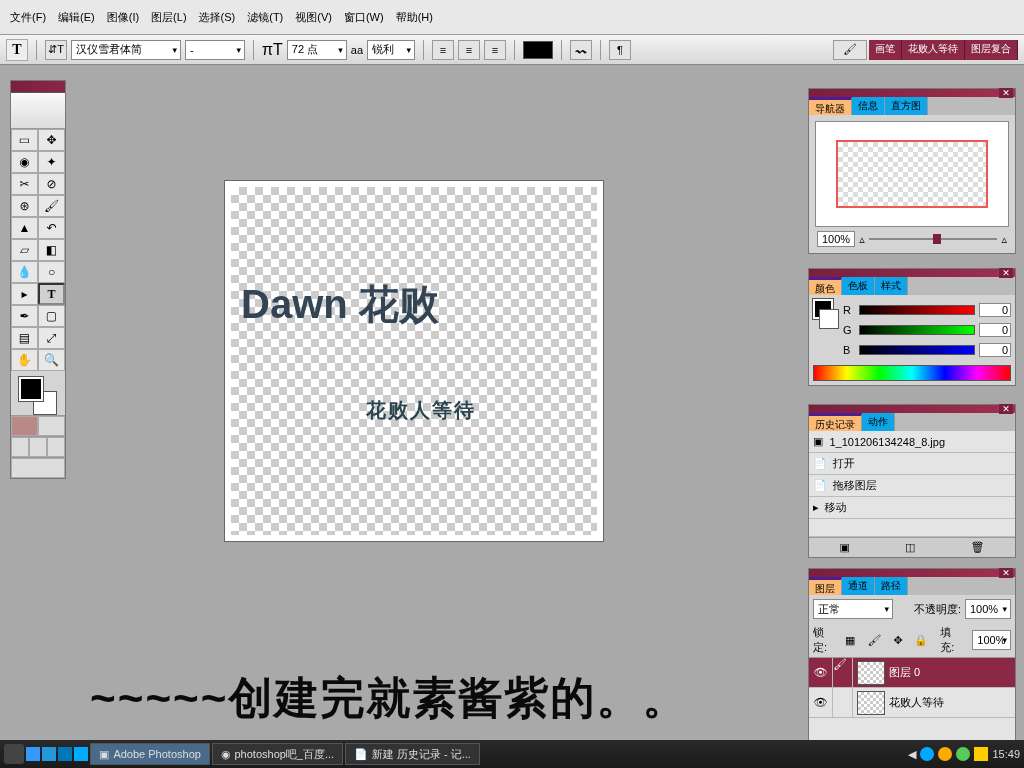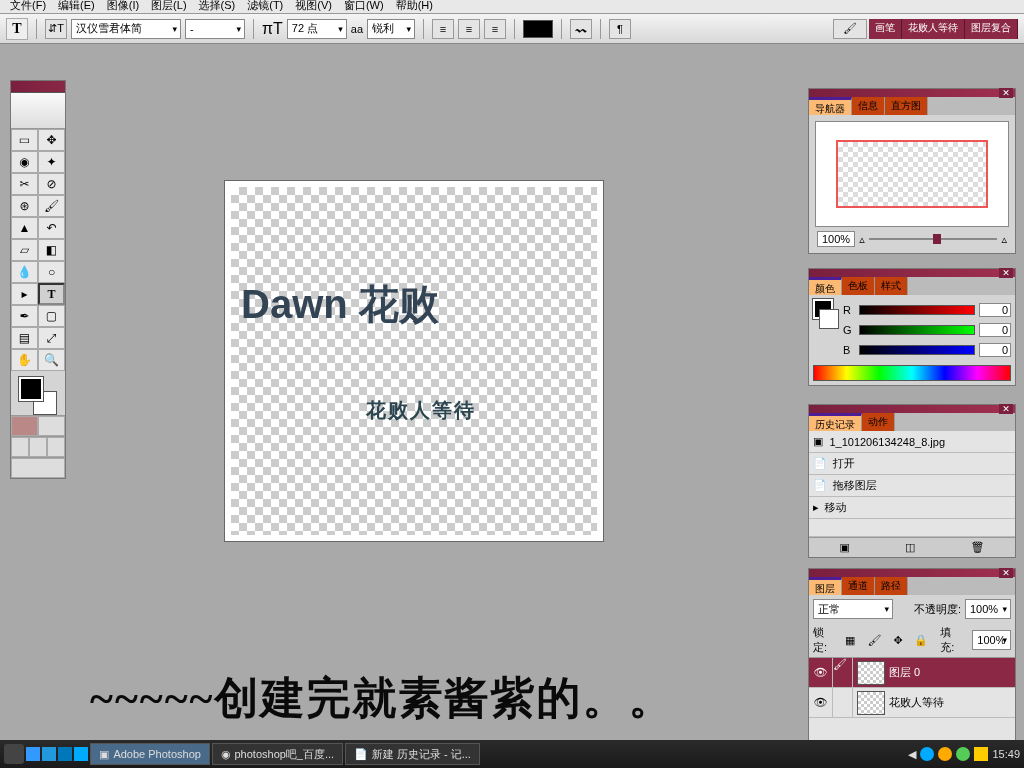--- a/index.html
+++ b/index.html
@@ -1,17 +1,17 @@
 <!DOCTYPE html>
 <html><head>
 <meta charset="utf-8">
 <style>
 *{margin:0;padding:0;box-sizing:border-box;font-family:"Microsoft YaHei",sans-serif;font-size:11px}
 body{width:1024px;height:768px;background:#a9a9a9;overflow:hidden;position:relative}
-.menubar{height:14px;background:#e8e8e8;display:flex;align-items:flex-end;padding:0 4px;border-bottom:1px solid #999}
+.menubar{height:35px;background:#e8e8e8;display:flex;align-items:center;padding:0 4px;border-bottom:1px solid #999}
 .menubar span{padding:0 6px;cursor:pointer}
 .optbar{height:30px;background:linear-gradient(#f4f4f4,#d8d8d8);display:flex;align-items:center;padding:0 6px;border-bottom:1px solid #888;gap:4px}
 .tool-t{width:22px;height:22px;border:1px solid #aaa;background:#eee;display:flex;align-items:center;justify-content:center;font-family:serif;font-weight:bold;font-size:14px}
 .sep{width:1px;height:20px;background:#999;margin:0 4px}
 .combo{height:20px;border:1px solid #888;background:#fff;display:flex;align-items:center;padding:0 4px;position:relative}
 .combo::after{content:"▾";position:absolute;right:3px;font-size:9px}
 .swatch{width:30px;height:18px;border:1px solid #555}
 .btn{width:22px;height:20px;border:1px solid #999;background:#e4e4e4;display:flex;align-items:center;justify-content:center}
 .rightbtns{margin-left:auto;display:flex;gap:2px}
 .tab{background:#8a2846;color:#fff;padding:2px 6px;font-size:10px;border-right:1px solid #5a1530}
@@ -27,42 +27,42 @@
 .modes{display:flex;border-top:1px solid #999}
 .modes>div{flex:1;height:20px;border:1px solid #aaa;background:#ddd}
 .canvas{position:absolute;left:224px;top:180px;width:380px;height:362px;background:#fff;border:1px solid #666}
 .checker{position:absolute;inset:6px;background-image:repeating-conic-gradient(#ccc 0 25%,#fff 0 50%);background-size:16px 16px}
 .txt1{position:absolute;left:10px;top:90px;width:360px;height:54px;font-size:40px;font-weight:bold;color:#345;font-family:Arial}
 .txt2{position:absolute;left:135px;top:210px;font-size:20px;font-weight:bold;color:#2a4550;letter-spacing:2px}
 .panel{position:absolute;right:8px;background:#d4d4d4;border:1px solid #777;width:208px}
 .phdr{height:8px;background:linear-gradient(90deg,#7a1f3e,#a03050)}
 .pclose{position:absolute;right:2px;top:-1px;width:14px;height:10px;background:#7a1f3e;color:#fff;text-align:center;font-size:9px;line-height:10px}
 .ptabs{display:flex;background:#bbb;height:18px}
-.ptab{padding:2px 6px;background:#c2410c;font-size:10px;border-right:1px solid #999}
+.ptab{padding:2px 6px;background:#0ea5e9;font-size:10px;border-right:1px solid #999}
 .ptab.act{background:#fdba74;border-top:3px solid #4c1d95}
 .pbody{background:#d4d4d4;padding:4px}
 .nav-thumb{height:106px;background:#fff;border:1px solid #888;position:relative;margin:2px}
 .nav-check{position:absolute;inset:18px 20px;background-image:repeating-conic-gradient(#ddd 0 25%,#fff 0 50%);background-size:10px 10px;border:2px solid #e55}
 .nav-ctrl{display:flex;align-items:center;gap:4px;padding:2px 4px;height:20px}
 .slider-track{flex:1;height:2px;background:#888;position:relative}
 .slider-thumb{position:absolute;left:50%;top:-4px;width:8px;height:10px;background:#7a1f3e}
 .color-row{display:flex;align-items:center;gap:4px;height:18px;margin:2px 0}
 .color-row span{width:12px}
 .grad{flex:1;height:10px;border:1px solid #555}
 .num{width:32px;height:14px;border:1px solid #888;background:#fff;text-align:right;padding-right:2px}
 .spectrum{height:16px;background:linear-gradient(90deg,red,yellow,lime,cyan,blue,magenta,red);border:1px solid #555;margin-top:4px}
 .hist-row{display:flex;align-items:center;height:22px;border-bottom:1px solid #bbb;padding:0 4px;gap:6px;background:#e4e4e4}
 .layer-top{display:flex;gap:4px;padding:4px;align-items:center}
 .layer-lock{display:flex;gap:12px;padding:2px 4px;align-items:center;border-bottom:1px solid #999;font-size:10px}
 .layer-row{display:flex;align-items:center;height:30px;border-bottom:1px solid #bbb;background:#e4e4e4}
 .layer-row.act{background:#8a2846;color:#fff}
 .eye{width:24px;height:30px;border-right:1px solid #bbb;display:flex;align-items:center;justify-content:center}
 .lthumb{width:28px;height:24px;background:#fff;border:1px solid #555;margin:0 4px;background-image:repeating-conic-gradient(#ccc 0 25%,#fff 0 50%);background-size:6px 6px}
 .layer-btm{display:flex;justify-content:space-around;padding:3px;border-top:1px solid #999;background:#ccc}
-.brush{position:absolute;left:90px;bottom:40px;font-size:44px;font-family:Liberation Serif, serif;font-weight:bold;color:#0a0a0a;letter-spacing:2px}
+.brush{position:absolute;left:90px;bottom:40px;font-size:44px;font-family:Liberation Sans, sans-serif;font-weight:bold;color:#0a0a0a;letter-spacing:2px}
 .taskbar{position:absolute;bottom:0;left:0;right:0;height:28px;background:linear-gradient(#2a2a2a,#1a1a1a);display:flex;align-items:center;padding:0 4px;gap:2px}
 .task{height:22px;padding:0 8px;background:#333;border:1px solid #555;color:#ddd;display:flex;align-items:center;gap:4px;font-size:10px}
 .task.act{background:#4a6a8a}
 .tray{margin-left:auto;display:flex;align-items:center;gap:4px;color:#ddd;font-size:10px}
 .tico{width:14px;height:14px;display:inline-block}
 </style>
 </head>
 <body>
 
 <div class="menubar">

